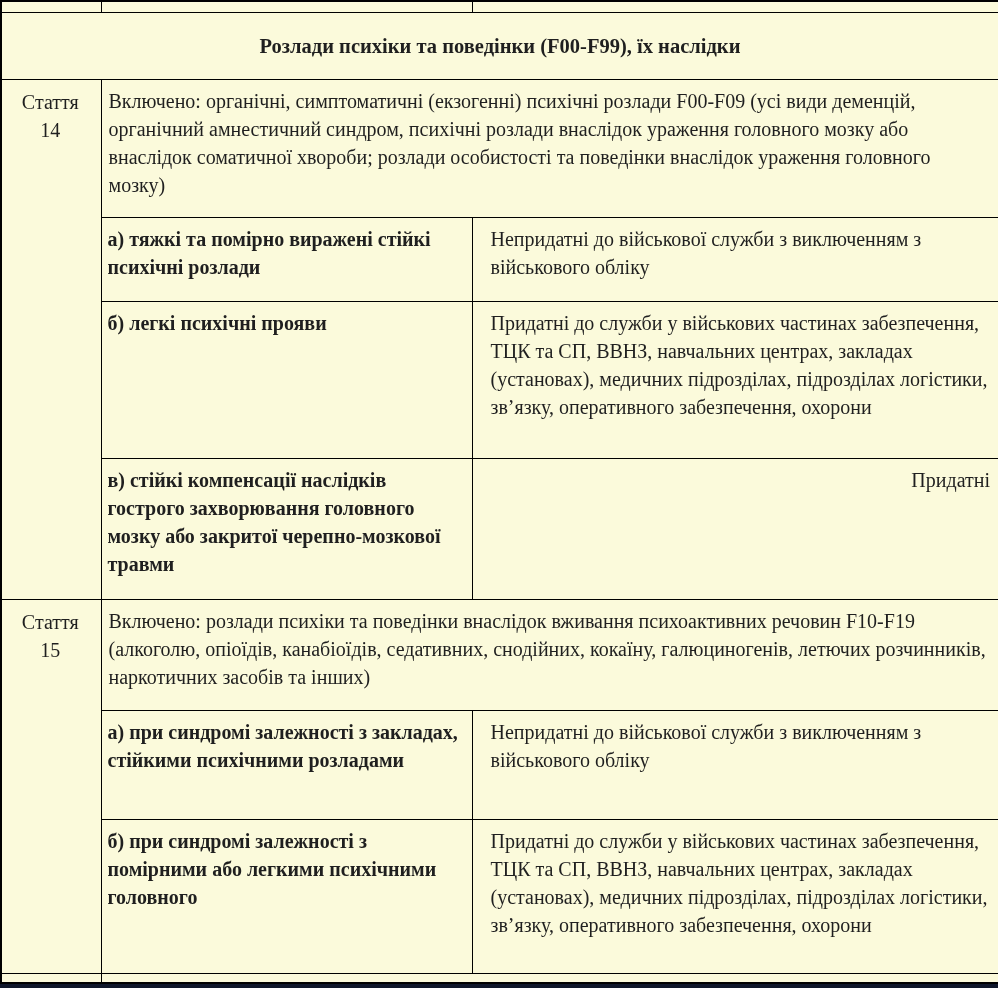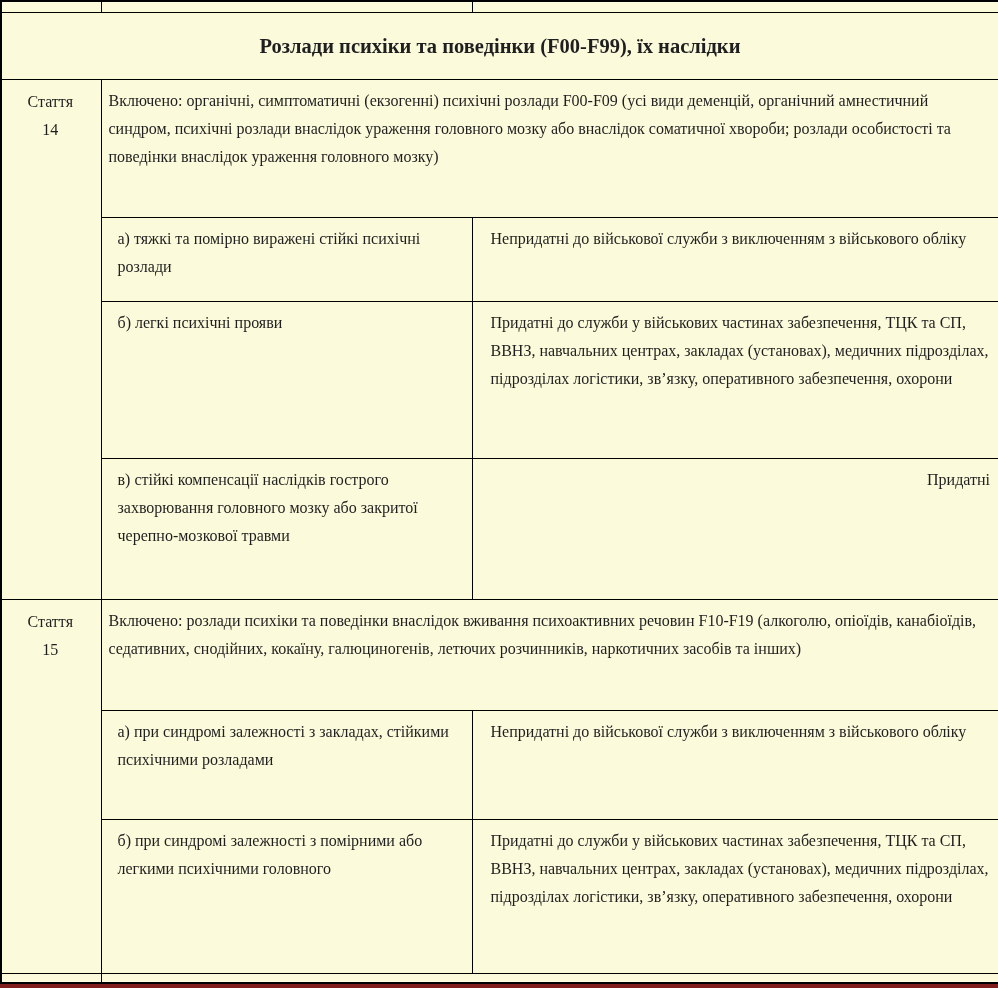--- a/index.html
+++ b/index.html
@@ -5,39 +5,39 @@
   html, body {
     margin: 0;
     padding: 0;
     background: #fbfadb;
     font-family: "Liberation Serif", "DejaVu Serif", serif;
     color: #1f1f1f;
   }
   .page {
     width: 998px;
     height: 988px;
-    background: #7f1d1d;
+    background: #0f172a;
     overflow: hidden;
     position: relative;
   }
   table.reg-table {
     border-collapse: collapse;
     table-layout: fixed;
     width: 998px;
     background: #fbfadb;
   }
   table.reg-table, table.reg-table td {
     border: 1px solid #000;
   }
   table.reg-table {
     border: 2px solid #000;
   }
   td {
     vertical-align: top;
-    font-size: 16px;
+    font-size: 20px;
     line-height: 28px;
     padding: 7px 8px 7px 6px;
     overflow: hidden;
   }
   
   tr.partial-top td { height: 10px; padding: 0; }
   tr.partial-bottom td { height: 8px; padding: 0; }
   
   td.section-header {
     border-top: 2px solid #000;
@@ -48,21 +48,21 @@
     font-size: 20.5px;
     height: 58px;
     padding: 4px 8px;
   }
   
   td.article-cell {
     text-align: center;
     padding-top: 8px;
   }
   td.included-cell { padding-left: 7px; margin-left: 36px; }
-  td.criterion-cell { padding-left: 16px; }
+  td.criterion-cell { padding-left: 6px; font-weight: bold; }
   td.verdict-cell { padding-left: 18px; }
   td.center-text { text-align: right; }
   
   tr.r-14-main  td { height: 123px; }
   tr.r-14-a     td { height: 69px;  }
   tr.r-14-b     td { height: 142px; }
   tr.r-14-v     td { height: 126px; }
   tr.r-15-main  td { height: 96px;  }
   tr.r-15-a     td { height: 94px;  }
   tr.r-15-b     td { height: 139px; }

